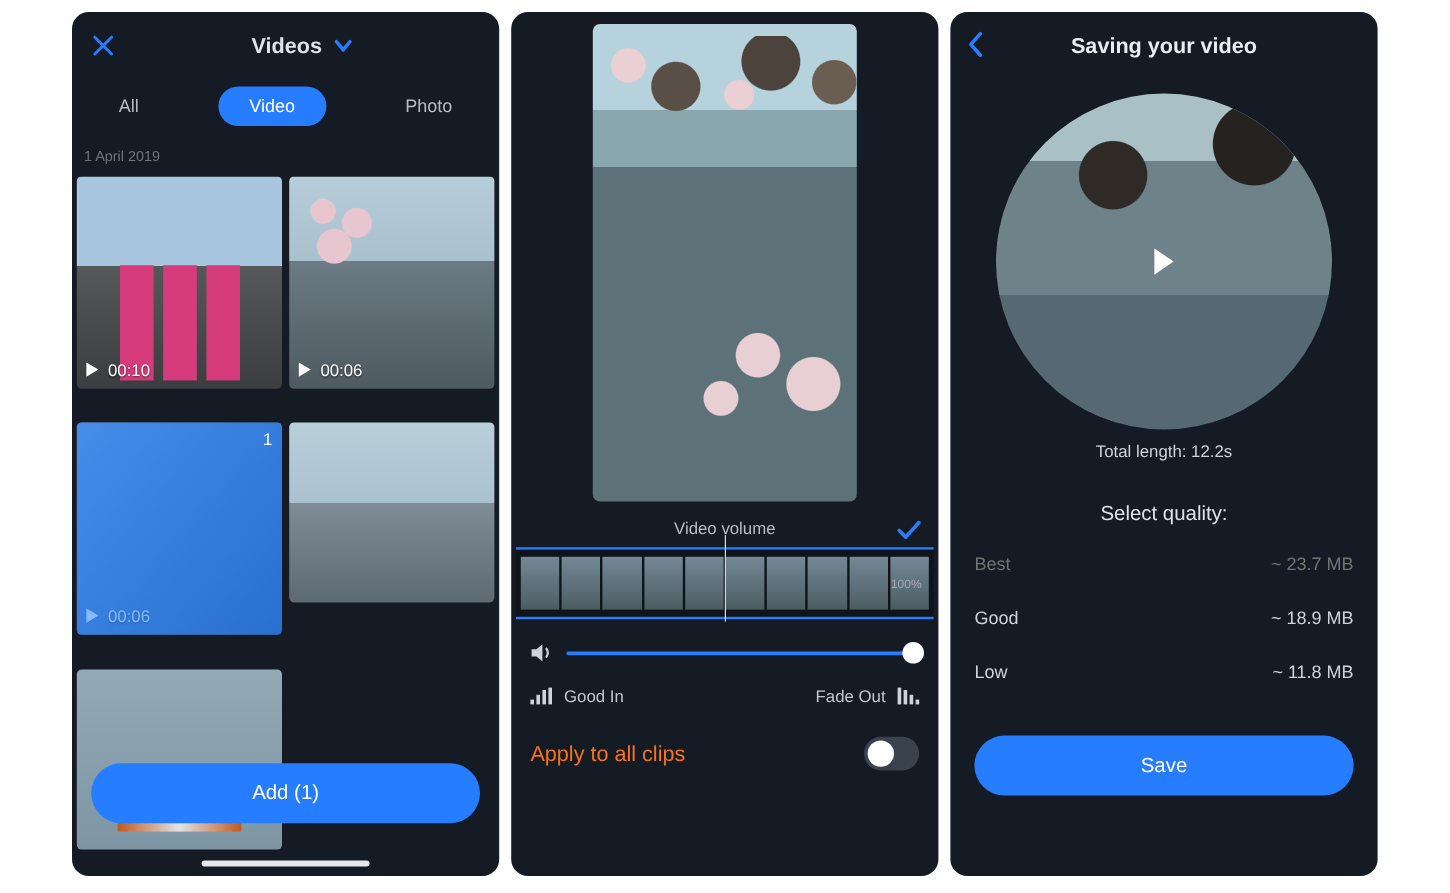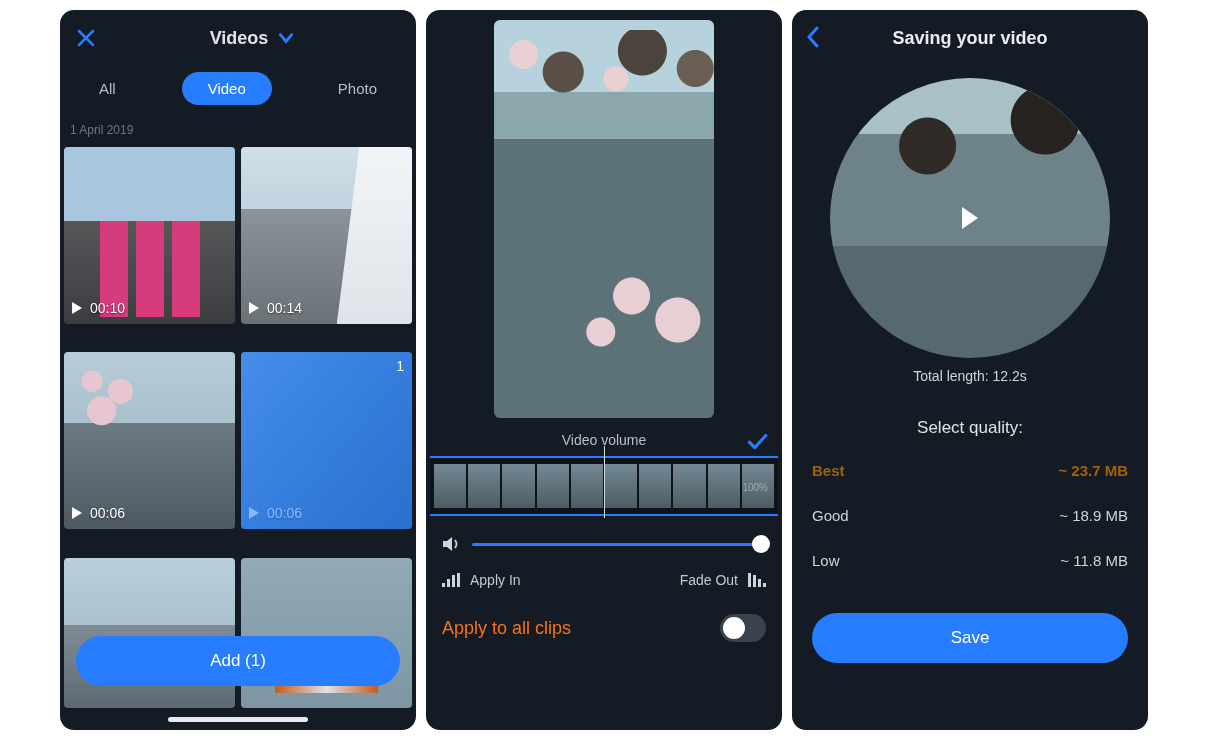--- a/index.html
+++ b/index.html
@@ -193,21 +193,21 @@
   .hdr3 .back{position:absolute;left:14px;top:16px;color:#267dff;font-size:26px;font-weight:600;}
   .circle{
     width:280px;height:280px;border-radius:50%;margin:12px auto 10px;overflow:hidden;position:relative;
     background:linear-gradient(180deg,#aac0c7 0 20%,#6e828a 20% 60%,#566871 60% 100%);
   }
   .circle::before{content:"";position:absolute;left:-20px;top:-10px;width:140%;height:130px;background: radial-gradient(circle at 30% 60%,#2f2a26 0 28px,transparent 29px),radial-gradient(circle at 60% 40%,#252220 0 34px,transparent 35px),radial-gradient(circle at 80% 55%,#3a3531 0 24px,transparent 25px);}
   .circle .play{position:absolute;left:50%;top:50%;transform:translate(-50%,-50%);width:0;height:0;border-left:16px solid #fff;border-top:11px solid transparent;border-bottom:11px solid transparent;}
   .tlen{text-align:center;color:#cfd3da;font-size:14px;}
   .sq{ text-align:center;color:#dfe3e8;font-size:17px;margin:34px 0 10px;}
   .qrow{display:flex;justify-content:space-between;padding:14px 20px;font-size:15px;color:#cfd3da;}
-  .qrow.sel{color:#a16207;font-weight:bold;}
+  .qrow.sel{color:#737373;}
   .savebtn{margin:30px 20px 0;height:50px;background:#267dff;border-radius:26px;display:flex;align-items:center;justify-content:center;color:#fff;font-size:17px;}
 
   
   svg{display:block}
 </style>
 </head>
 <body>
 
 <div class="phone">
   <div class="hdr1">
@@ -230,26 +230,20 @@
     <span class="pill">Photo</span>
   </div>
 
   <div class="datehdr">1 April 2019</div>
 
   <div class="grid1">
     <div class="thumb t1">
       <div class="meta">
           <span class="play-tri"></span>
           <span>00:10</span>
-        </div>
-    </div>
-    <div class="thumb t2">
-      <div class="meta">
-          <span class="play-tri"></span>
-          <span>00:14</span>
         </div>
     </div>
     <div class="thumb t3">
       <div class="meta">
           <span class="play-tri"></span>
           <span>00:06</span>
         </div>
     </div>
     <div class="thumb t4 sel">
       <span class="badge">1</span>
@@ -312,21 +306,21 @@
   </div>
 
   <div class="faderow">
     <div class="side">
       <span class="bars-asc">
         <span style="height:4px"></span>
           <span style="height:8px"></span>
           <span style="height:12px"></span>
           <span style="height:14px"></span>
       </span>
-      <span>Apply In</span>
+      <span>Good In</span>
     </div>
     <div class="side">
       <span>Fade Out</span>
       <span class="bars-desc">
         <span style="height:14px"></span>
           <span style="height:12px"></span>
           <span style="height:8px"></span>
           <span style="height:4px"></span>
       </span>
     </div>

